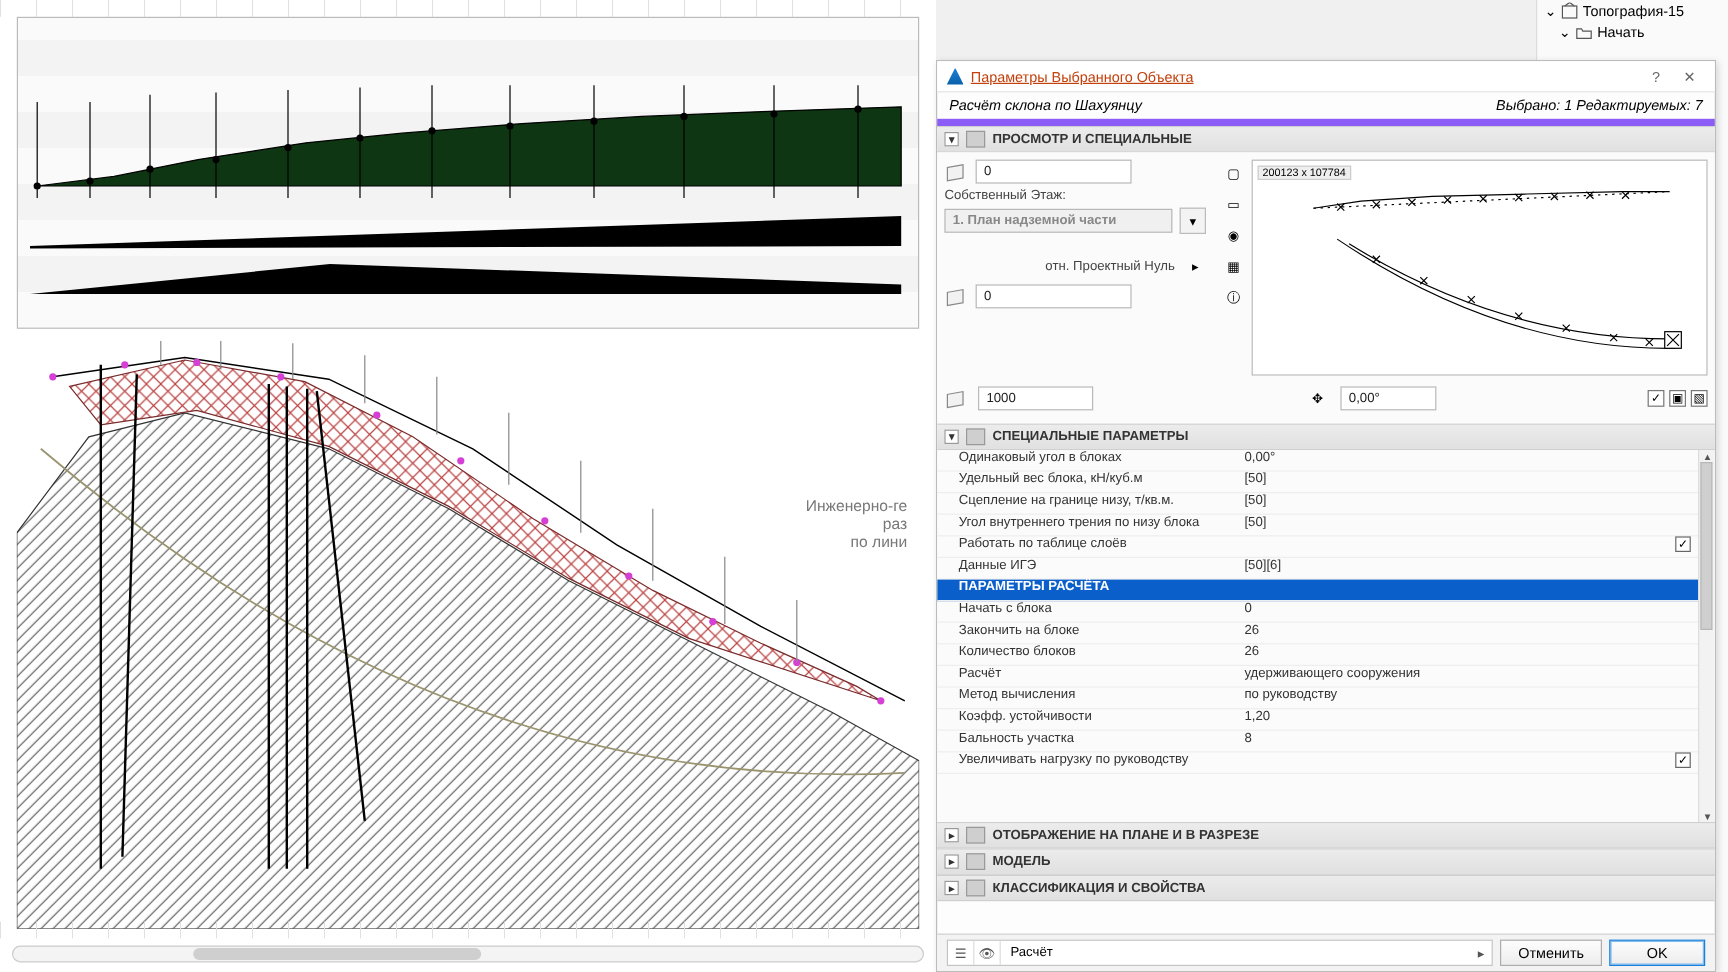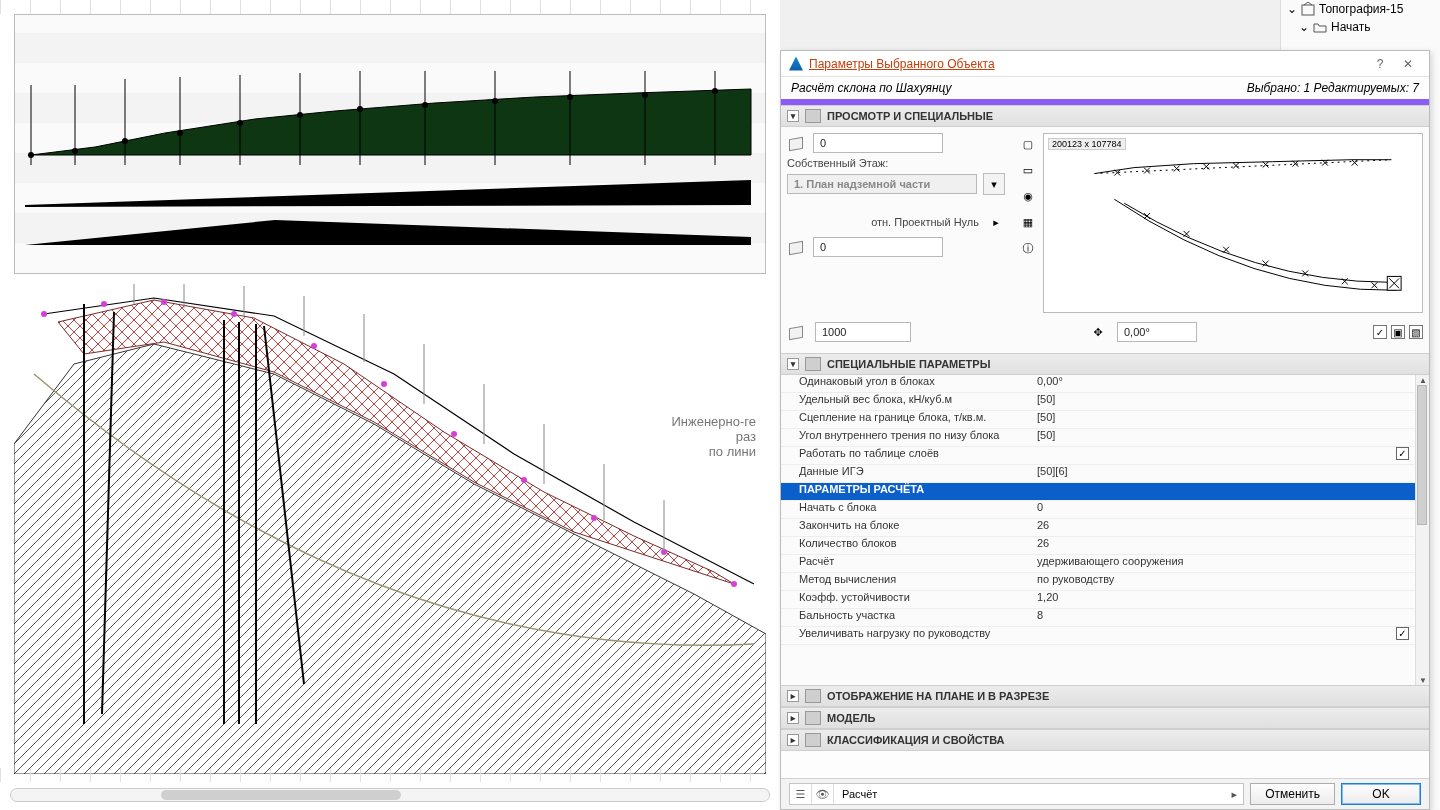--- a/index.html
+++ b/index.html
@@ -453,21 +453,21 @@
             <span class="pname">Одинаковый угол в блоках</span>
             <span class="pval">0,00°</span>
             <span class="pctrl"></span>
           </div>
           <div class="prow">
             <span class="pname">Удельный вес блока, кН/куб.м</span>
             <span class="pval">[50]</span>
             <span class="pctrl"></span>
           </div>
           <div class="prow">
-            <span class="pname">Сцепление на границе блока, т/кв.м.</span>
+            <span class="pname">Сцепление на границе низу, т/кв.м.</span>
             <span class="pval">[50]</span>
             <span class="pctrl"></span>
           </div>
           <div class="prow">
             <span class="pname">Угол внутреннего трения по низу блока</span>
             <span class="pval">[50]</span>
             <span class="pctrl"></span>
           </div>
           <div class="prow">
             <span class="pname">Работать по таблице слоёв</span>

